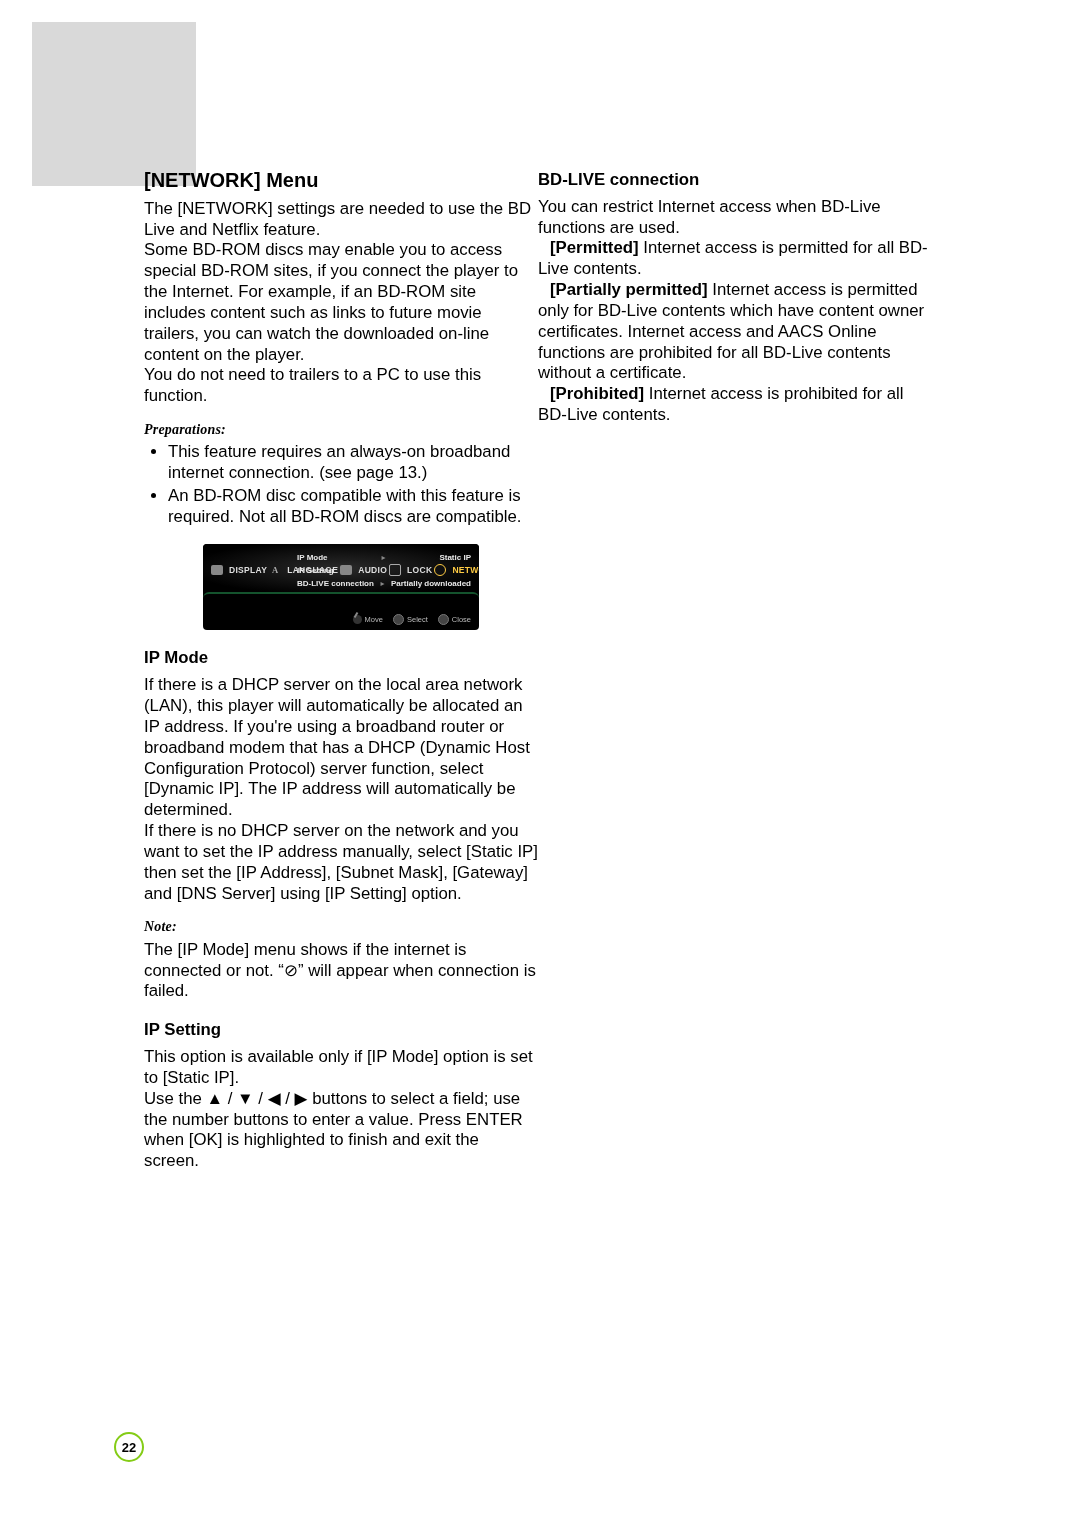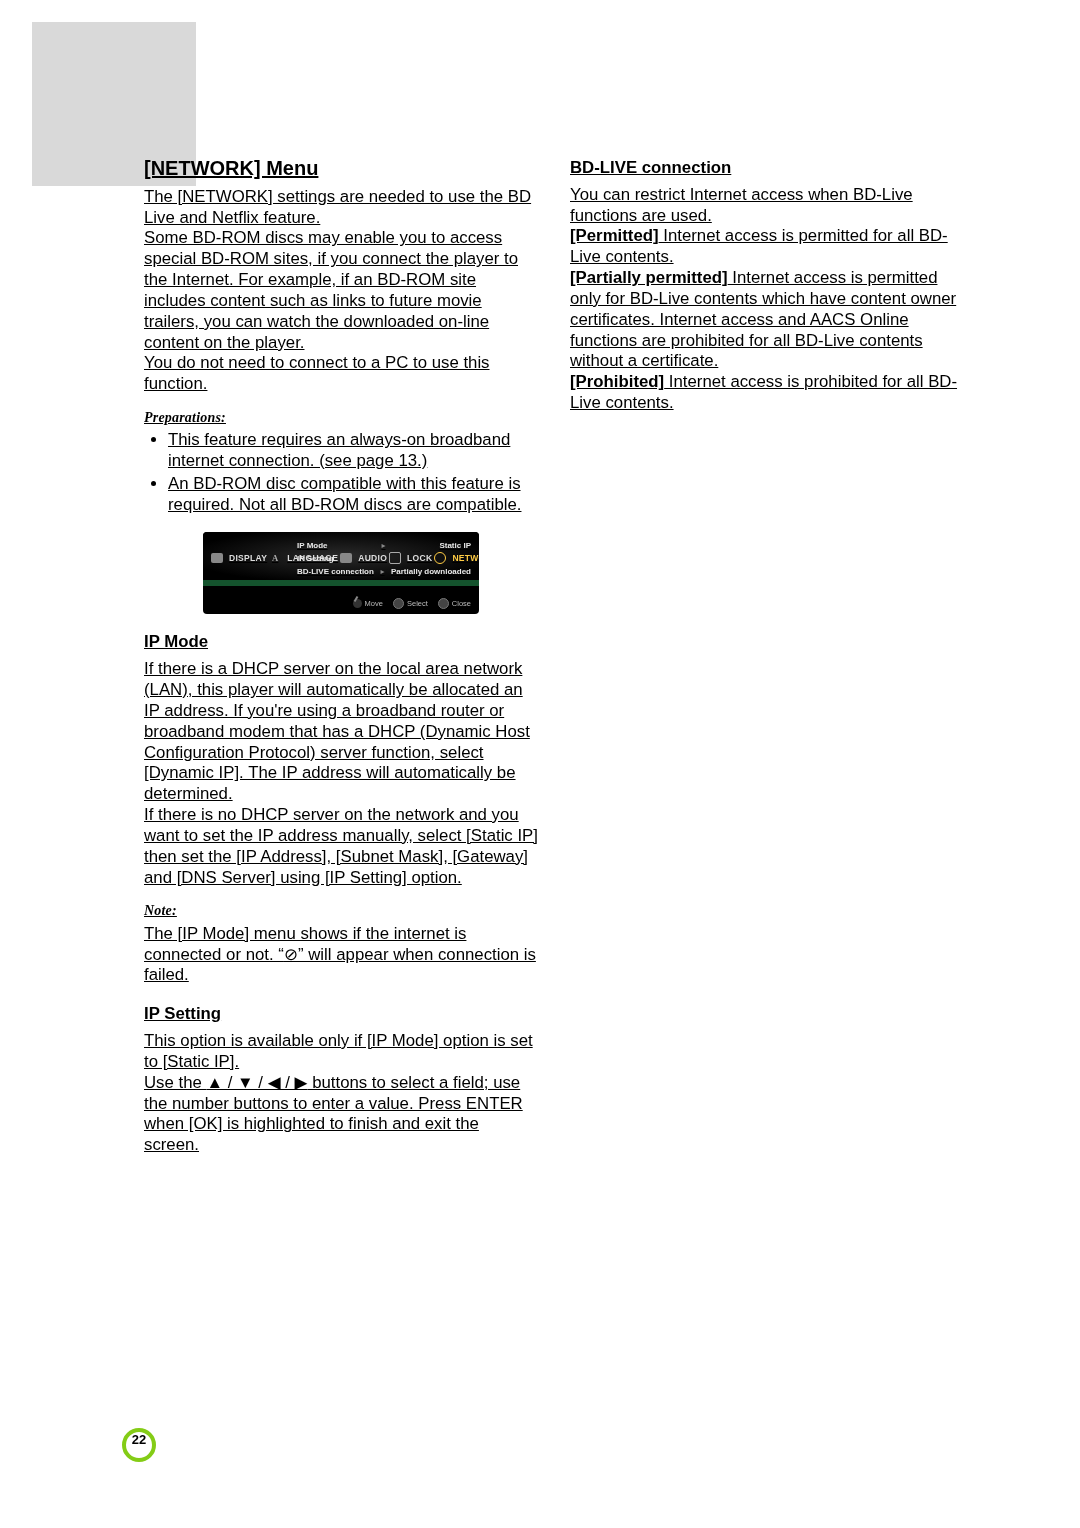--- a/index.html
+++ b/index.html
@@ -23,25 +23,23 @@
   .page {
     position: absolute;
     left: 0;
     top: 0;
     width: 1080px;
     height: 1528px;
   }
   .columns {
     position: absolute;
     left: 144px;
-    top: 156px;
+    top: 168px;
     width: 820px;
     display: flex;
-    gap: 32px;
-    text-decoration: underline;
   }
   .col {
     width: 394px;
     font-size: 16.8px;
     line-height: 1.24;
   }
   .h2 {
     font-size: 20px;
     font-weight: bold;
     margin: 0 0 6px 0;
@@ -49,20 +47,21 @@
   .sub-italic {
     font-family: Georgia, 'Times New Roman', serif;
     font-style: italic;
     font-weight: bold;
     font-size: 14px;
     margin: 14px 0 4px 0;
     letter-spacing: 0.2px;
   }
   .bold-run {
     font-weight: bold;
+    margin-left: 12px;
   }
   .para {
     margin: 0 0 0 0;
   }
   .para + .para { margin-top: 0; }
   ul.bullets {
     margin: 2px 0 0 0;
     padding-left: 24px;
   }
   ul.bullets li {
@@ -140,64 +139,66 @@
     justify-content: space-between;
     font-size: 8px;
   }
   .row .lab { color: #e8e8e8; font-weight: bold; }
   .row .arrow { color: #888; margin: 0 4px; }
   .row .val { color: #e8e8e8; font-weight: bold; }
   .shot-footer {
     text-align: right;
     font-size: 7.5px;
     color: #bbb;
-    padding: 12px 8px 5px 8px;
-    border-top: 6px solid #14532d;
+    padding: 20px 8px 5px 8px;
+    border-top: 2px solid #14532d;
     display:flex;
     justify-content:flex-end;
     gap:10px;
     align-items:center;
+    border-radius:6px;
   }
   .pill {
     display:inline-flex;align-items:center;gap:3px;
   }
   .dot{width:9px;height:9px;border-radius:50%;background:#444;display:inline-block;border:1px solid #777;}
   .stick{width:9px;height:9px;border-radius:50%;background:#333;display:inline-block;position:relative;}
   .stick::after{content:"";position:absolute;left:2px;top:-3px;width:2px;height:6px;background:#888;transform:rotate(30deg);}
 
   .nobreak-sym { font-family: Arial, sans-serif; }
 
   .page-number {
     position: absolute;
-    left: 122px;
+    left: 114px;
     bottom: 66px;
     width: 26px;
     height: 26px;
-    border: 4px solid #84cc16;
+    border: 2px solid #84cc16;
     border-radius: 50%;
     display: flex;
+    align-items: center;
     justify-content: center;
     font-size: 13px;
     font-weight: bold;
     background: #fff;
   }
 </style>
 </head>
 <body>
 
 <div class="tab-block"></div>
 
 <div class="page">
   <div class="columns">
 
     <div class="col">
       <div class="h2">[NETWORK] Menu</div>
       <p class="para">The [NETWORK] settings are needed to use the BD Live and Netflix feature.</p>
       <p class="para">Some BD-ROM discs may enable you to access special BD-ROM sites, if you connect the player to the Internet. For example, if an BD-ROM site includes content such as links to future movie trailers, you can watch the downloaded on-line content on the player.</p>
-      <p class="para">You do not need to connect to a PC to use this function.</p>
+      <p class="para">You do not need to trailers to a PC to use this function.</p>
 
       <div class="sub-italic">Preparations:</div>
       <ul class="bullets">
         <li>This feature requires an always-on broadband internet connection. (see page 13.)</li>
         <li>An BD-ROM disc compatible with this feature is required. Not all BD-ROM discs are compatible.</li>
       </ul>
 
       <div class="shot">
         <div class="shot-inner">
           <div class="menu-left">

